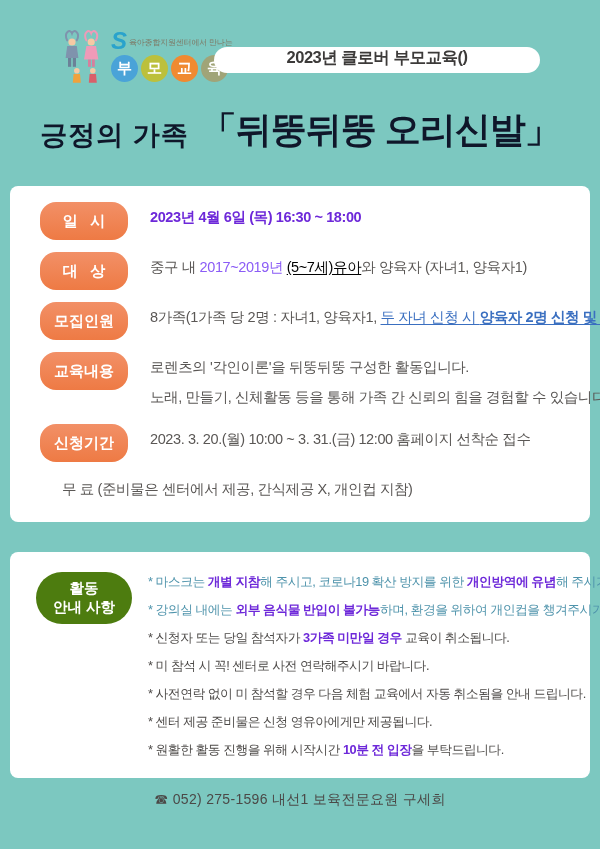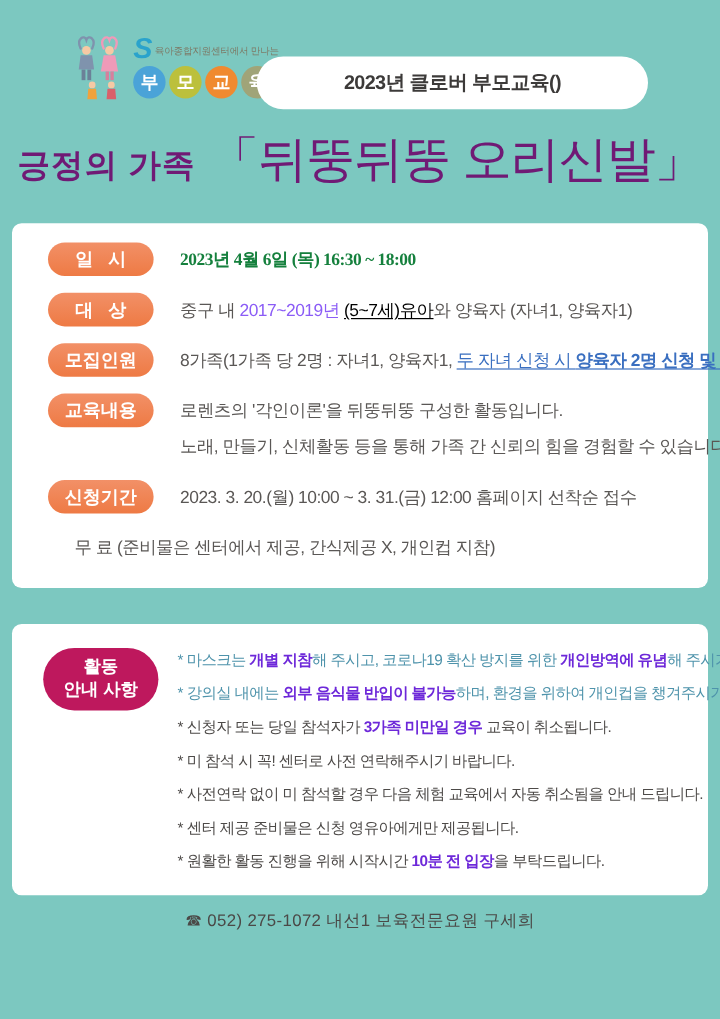--- a/index.html
+++ b/index.html
@@ -14,48 +14,48 @@
   .header{position:relative;height:186px;}
   .logo-wrap{position:absolute;left:60px;top:24px;display:flex;align-items:flex-start;}
   .family-svg{width:48px;height:68px;margin-right:3px;}
   .logo-right{padding-top:8px;}
   .tagline-row{display:flex;align-items:flex-end;gap:2px;}
   .s-mark{font-size:24px;line-height:18px;color:#2aa3cc;font-weight:bold;font-style:italic;}
   .tagline{font-size:8px;color:#7d7a66;padding-bottom:2px;letter-spacing:-0.2px;}
   .circles{display:flex;gap:3px;margin-top:5px;}
   .circle{width:27px;height:27px;border-radius:50%;color:#fff;font-size:15px;font-weight:bold;
     display:flex;align-items:center;justify-content:center;}
-  .header-pill{position:absolute;left:214px;top:47px;width:326px;height:44px;border-radius:23px;
-    background:#ffffff;display:flex;align-items:center;justify-content:center;
+  .header-pill{position:absolute;left:214px;top:47px;width:326px;height:26px;border-radius:23px;
+    background:#ffffff;display:flex;align-items:flex-start;justify-content:center;
     font-size:16.5px;font-weight:bold;color:#3c3a39;letter-spacing:-0.5px;white-space:nowrap;}
   .main-title{position:absolute;top:106px;left:0;right:0;display:flex;justify-content:center;
-    align-items:center;gap:12px;color:#701a75;}
+    align-items:center;gap:12px;color:#0f172a;}
   .title-prefix{font-size:27px;font-weight:bold;letter-spacing:1px;transform:translateY(4px);}
-  .title-name{font-size:41px;font-weight:normal;letter-spacing:-1px;}
+  .title-name{font-size:36px;font-weight:bold;letter-spacing:-1px;}
   
   .info-card{margin:0 10px;background:#ffffff;border-radius:8px;padding:10px 0 12px;}
   .info-row{display:flex;align-items:flex-start;padding:6px 8px 6px 30px;}
-  .row-badge{flex:0 0 88px;height:28px;border-radius:16px;
+  .row-badge{flex:0 0 88px;height:38px;border-radius:16px;
     background:linear-gradient(180deg,#f29067,#ee7a44);
     color:#fff;font-weight:bold;font-size:15px;display:flex;align-items:center;justify-content:center;
     white-space:pre;}
   .row-text{margin-left:22px;font-size:14.5px;color:#5a5755;line-height:30px;letter-spacing:-0.4px;}
   .row-line{white-space:nowrap;}
   
   .seg-red{color:#8b5cf6;}
-  .seg-redB{color:#15803d;font-weight:bold;font-family:Liberation Serif, serif;}
+  .seg-redB{color:#6d28d9;font-weight:bold;}
   .seg-redU{color:#000000;text-decoration:underline;text-underline-offset:2px;}
   .seg-blueU{color:#3a6fc0;text-decoration:underline;text-underline-offset:2px;}
   .seg-blueBU{color:#3a6fc0;font-weight:bold;text-decoration:underline;text-underline-offset:2px;}
   .seg-teal{color:#2fa08d;}
   .seg-blue{color:#4e93ab;}
   .seg-hl{color:#6d28d9;font-weight:bold;}
   
   .notice-card{margin:30px 10px 0;background:#ffffff;border-radius:8px;display:flex;padding:16px 0 14px;}
-  .notice-badge{flex:0 0 96px;height:52px;margin-left:26px;margin-top:4px;background:#be185d;
+  .notice-badge{flex:0 0 96px;height:52px;margin-left:26px;margin-top:4px;background:#4d7c0f;
     border-radius:28px;color:#fff;font-weight:bold;font-size:14.5px;
     display:flex;flex-direction:column;align-items:center;justify-content:center;line-height:1.3;}
   .notice-items{flex:1;padding:0 8px 0 16px;}
   .notice-item{font-size:12.8px;color:#4d4a48;line-height:28px;letter-spacing:-0.5px;white-space:nowrap;}
   
   .footer{margin-top:13px;text-align:center;font-size:14px;color:#4b4947;letter-spacing:0.3px;}
 </style>
 </head>
 <body>
 
@@ -152,13 +152,13 @@
       <div class="notice-item"><span class="seg-blue">* 마스크는 </span><span class="seg-hl">개별 지참</span><span class="seg-blue">해 주시고, 코로나19 확산 방지를 위한 </span><span class="seg-hl">개인방역에 유념</span><span class="seg-blue">해 주시기 바랍니다.</span></div>
       <div class="notice-item"><span class="seg-blue">* 강의실 내에는 </span><span class="seg-hl">외부 음식물 반입이 불가능</span><span class="seg-blue">하며, 환경을 위하여 개인컵을 챙겨주시기 바랍니다.</span></div>
       <div class="notice-item"><span>* 신청자 또는 당일 참석자가 </span><span class="seg-hl">3가족 미만일 경우 </span><span>교육이 취소됩니다.</span></div>
       <div class="notice-item"><span>* 미 참석 시 꼭! 센터로 사전 연락해주시기 바랍니다.</span></div>
       <div class="notice-item"><span>* 사전연락 없이 미 참석할 경우 다음 체험 교육에서 자동 취소됨을 안내 드립니다.</span></div>
       <div class="notice-item"><span>* 센터 제공 준비물은 신청 영유아에게만 제공됩니다.</span></div>
       <div class="notice-item"><span>* 원활한 활동 진행을 위해 시작시간 </span><span class="seg-hl">10분 전 입장</span><span>을 부탁드립니다.</span></div>
     </div>
 </div>
 
-<div class="footer">☎ 052) 275-1072 내선1 보육전문요원 구세희</div>
+<div class="footer">☎ 052) 275-1596 내선1 보육전문요원 구세희</div>
 
 </body></html>

